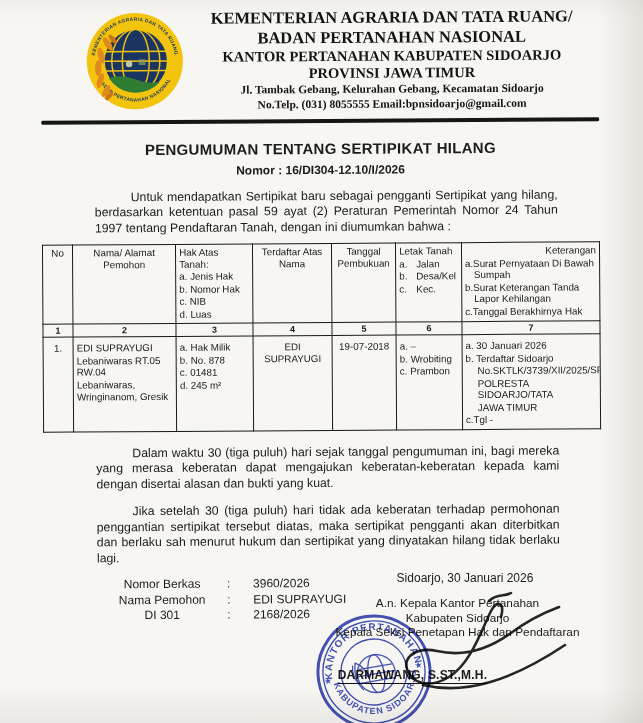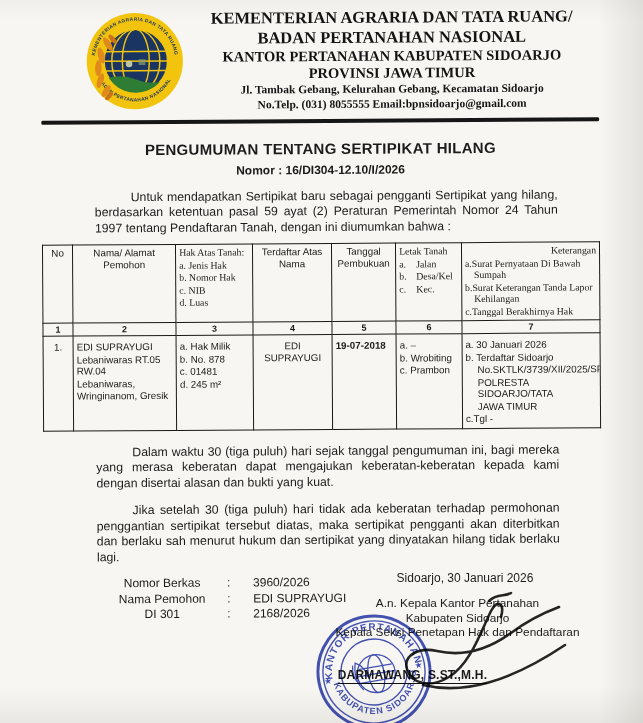--- a/index.html
+++ b/index.html
@@ -26,21 +26,21 @@
   .doc-number { text-align:center; font-size:12px; font-weight:bold; margin-top:6px; }
   .para { font-size:12.3px; line-height:15.5px; text-align:justify;
           margin:12px 42px 0 53px; text-indent:36px; }
   .para.p2 { margin-top:14px; }
   table.doc-table { width:100%; border-collapse:collapse; margin-top:8px;
                     font-size:9.8px; line-height:11.5px; table-layout:fixed; }
   .doc-table th, .doc-table td { border:1.4px solid #1a1a1a; padding:2px 3px;
                     font-weight:normal; vertical-align:top; overflow:hidden; }
   .doc-table th { height:54px; }
   .th-c { text-align:center; vertical-align:middle;margin-top:40px; }
-  .th-l { text-align:left; vertical-align:top; padding-top:3px;font-family:Liberation Serif, serif; }
+  .th-l { text-align:left; vertical-align:top; padding-top:3px; }
   .num-row td { height:11px; padding:0 2px; text-align:center; font-weight:bold;
                 font-size:9px; line-height:12px; }
   .data-row td { height:84px; padding-top:5px; }
   .cell-line { margin-bottom:1px; }
   .hang { padding-left:9px; text-indent:-9px; margin-bottom:1px; }
   .kv { display:flex; margin-bottom:1px; }
   .kv .k { width:17px; flex:0 0 auto; }
   .indent2 { padding-left:12px; }
   .file-info { margin:11px 0 0 53px; font-size:12px; line-height:15.2px; }
   .fi-row { display:flex; }
@@ -185,21 +185,21 @@
           <div class="cell-line">Lebaniwaras,</div>
           <div class="cell-line">Wringinanom, Gresik</div>
         </td>
         <td>
           <div class="cell-line">a. Hak Milik</div>
           <div class="cell-line">b. No. 878</div>
           <div class="cell-line">c. 01481</div>
           <div class="cell-line">d. 245 m²</div>
         </td>
         <td style="text-align:center;">EDI SUPRAYUGI</td>
-        <td style="font-weight:bold;">19-07-2018</td>
+        <td style="text-align:center;">19-07-2018</td>
         <td>
           <div class="cell-line">a. –</div>
           <div class="cell-line">b. Wrobiting</div>
           <div class="cell-line">c. Prambon</div>
         </td>
         <td>
           <div class="cell-line">a. 30 Januari 2026</div>
           <div class="cell-line">b. Terdaftar Sidoarjo</div>
           <div class="cell-line indent2">No.SKTLK/3739/XII/2025/SPKT/</div>
           <div class="cell-line indent2">POLRESTA SIDOARJO/TATA</div>

